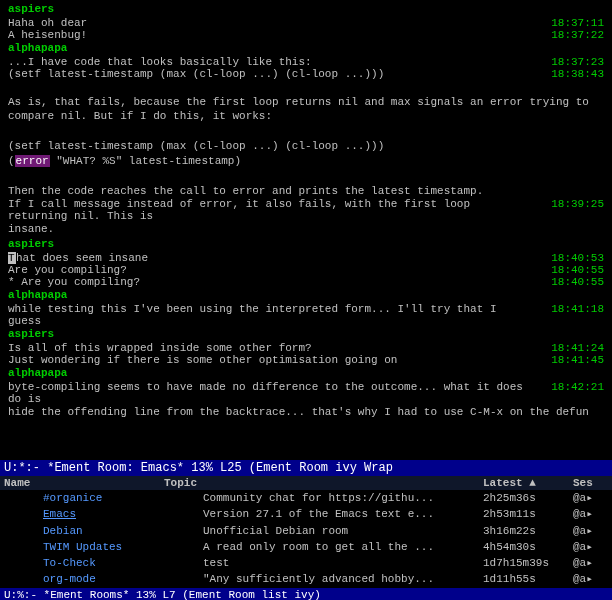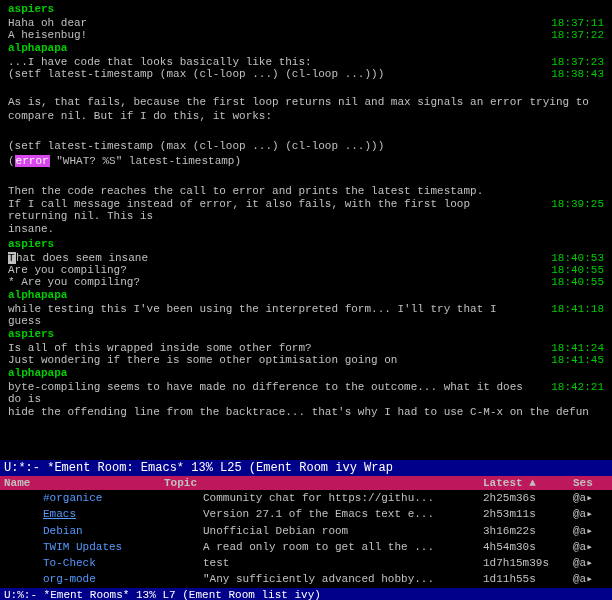--- a/index.html
+++ b/index.html
@@ -28,21 +28,21 @@
 
     .username-aspiers { color: #00cc00; }
     .username-alphapapa { color: #00cc00; }
 
     .code-line {
       color: #c0c0c0;
       font-family: 'Courier New', Courier, monospace;
     }
 
     .error-highlight {
-      background: #d946ef;
+      background: #701a75;
       color: #fff;
       padding: 0 1px;
     }
 
     .cursor-block {
       background: #c0c0c0;
       color: #000;
       display: inline-block;
       width: 8px;
     }
@@ -58,21 +58,21 @@
 
     #rooms-area {
       background: #000;
       color: #c0c0c0;
       height: 112px;
       overflow: hidden;
     }
 
     .rooms-header {
       display: flex;
-      background: #be185d;
+      background: #0f172a;
       color: #c0c0c0;
       border-bottom: none;
       padding: 1px 4px;
     }
 
     .rooms-header .col-name { width: 160px; font-weight: bold; }
     .rooms-header .col-topic { flex: 1; font-weight: bold; }
     .rooms-header .col-latest { width: 90px; font-weight: bold; }
     .rooms-header .col-ses { width: 35px; font-weight: bold; }
 

